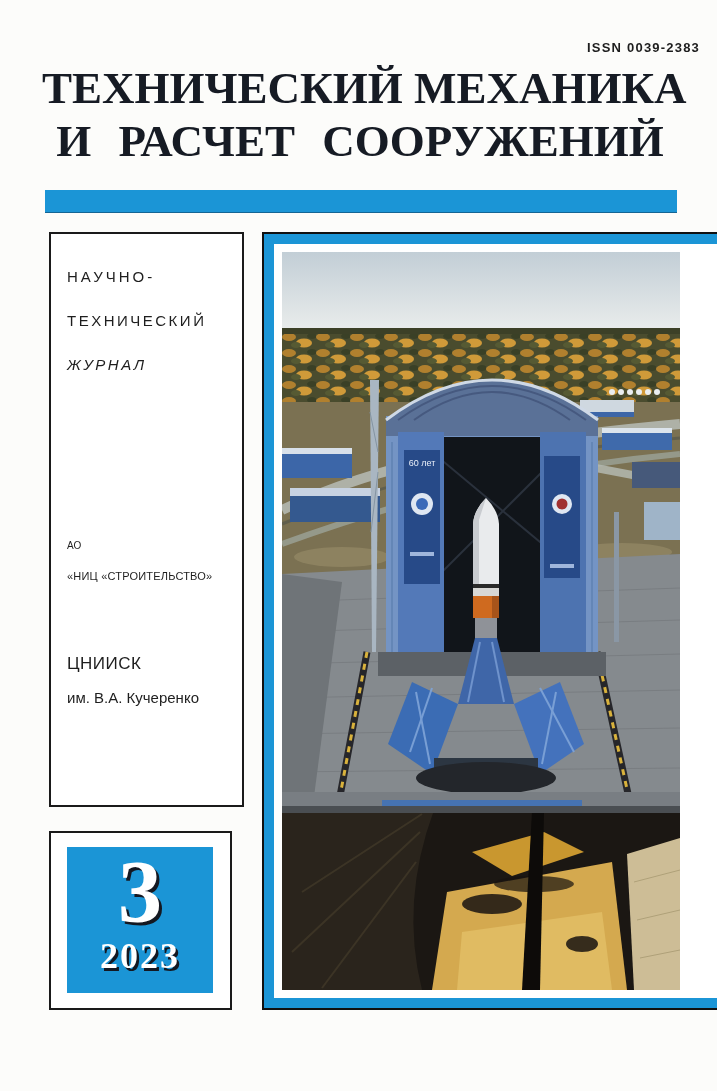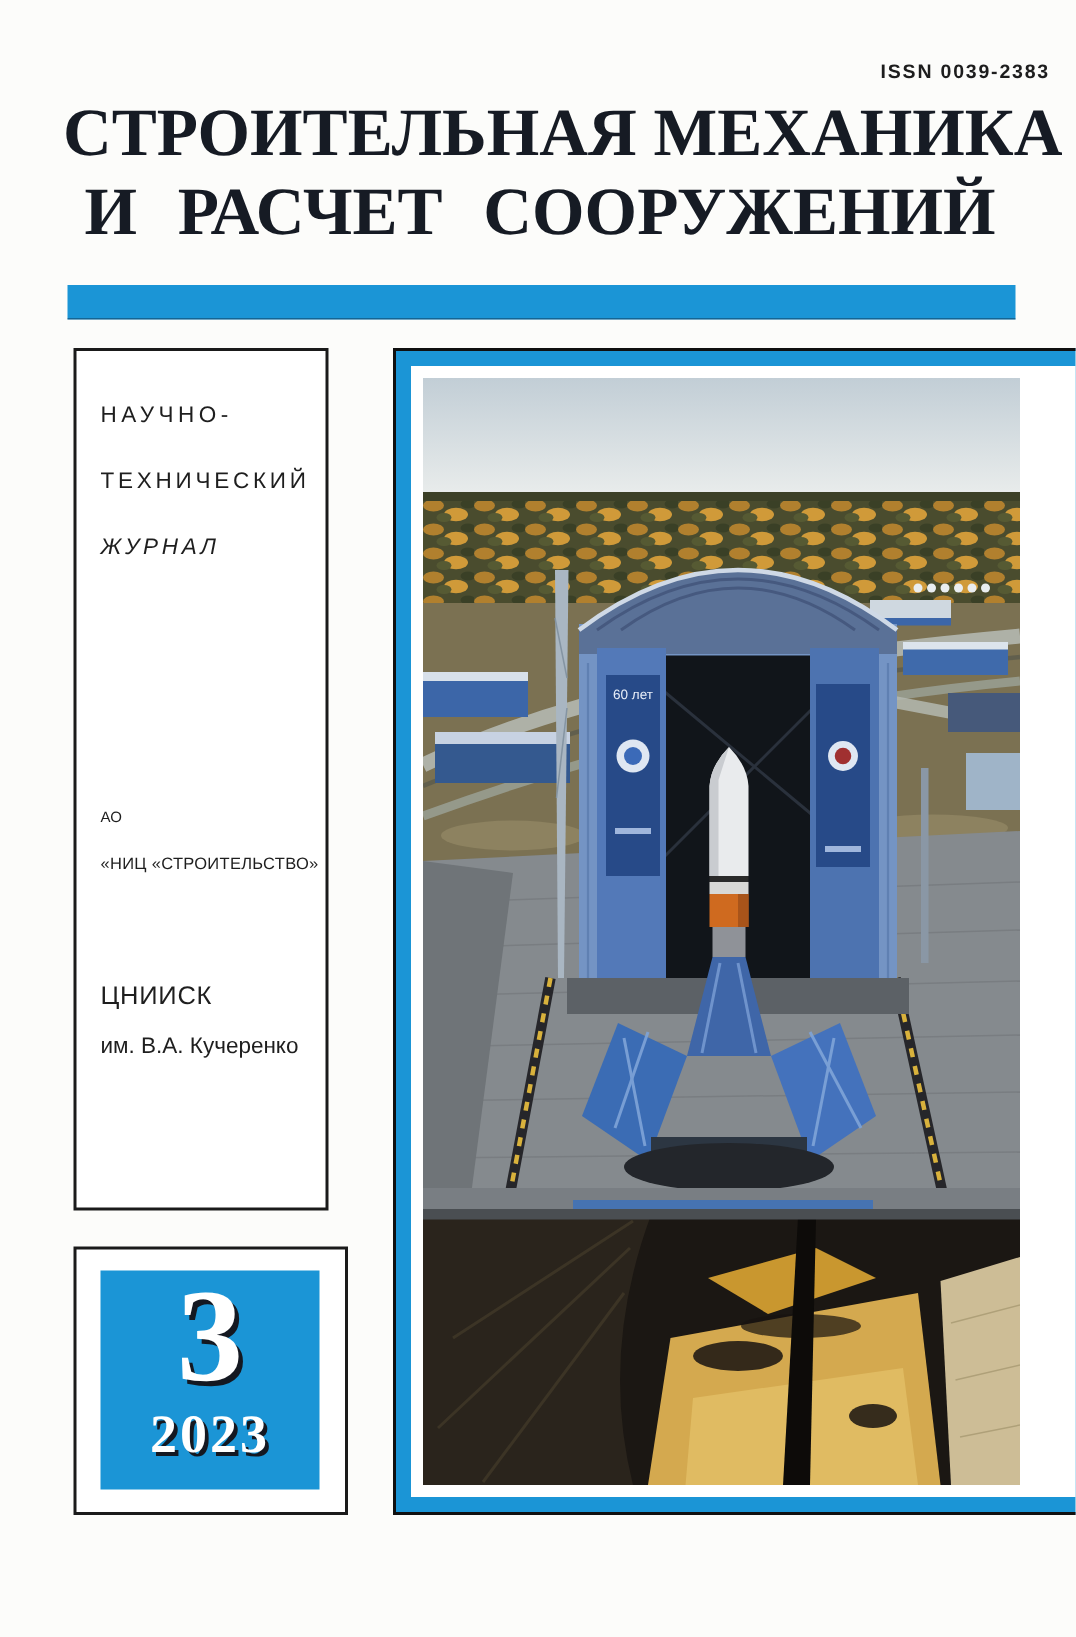--- a/index.html
+++ b/index.html
@@ -17,21 +17,21 @@
     position:absolute;left:42px;top:62px;width:636px;text-align:center;
     font-family:"Liberation Serif", serif;font-weight:bold;color:#161b24;
   }
   .title-line{white-space:nowrap;font-size:45px;line-height:53px;letter-spacing:0px;}
   .title-line.l2{word-spacing:16px;}
   .blue-bar{
     position:absolute;left:45px;top:190px;width:632px;height:22px;
     background:#1b95d6;border-bottom:1px solid rgba(10,30,50,.4);
   }
   .info-box{
-    position:absolute;left:49px;top:232px;width:170px;height:575px;
+    position:absolute;left:49px;top:232px;width:195px;height:575px;
     border:2px solid #1a1a1a;background:#ffffff;box-sizing:border-box;
   }
   .info-box span{position:absolute;left:16px;color:#1e1e1e;white-space:nowrap;}
   .jt1{top:34px;font-size:15px;letter-spacing:3px;}
   .jt2{top:78px;font-size:15px;letter-spacing:2.5px;}
   .jt3{top:122px;font-size:15px;letter-spacing:2.5px;font-style:italic;}
   .org1{top:306px;font-size:10px;}
   .org2{top:336px;font-size:11px;letter-spacing:0.2px;}
   .org3{top:420px;font-size:17px;letter-spacing:0.5px;}
   .org4{top:455px;font-size:15px;}
@@ -52,21 +52,21 @@
   }
   .photo-mat{width:100%;height:100%;box-sizing:border-box;background:#ffffff;padding:8px;}
   svg.photo{display:block;width:398px;height:738px;}
 </style>
 </head>
 <body>
 
 <div class="issn">ISSN 0039-2383</div>
 
 <div class="title">
-  <div class="title-line l1">СТРОИТЕЛЬНАЯ МЕХАНИКА</div>
+  <div class="title-line l1">ТЕХНИЧЕСКИЙ МЕХАНИКА</div>
   <div class="title-line l2">И РАСЧЕТ СООРУЖЕНИЙ</div>
 </div>
 
 <div class="blue-bar"></div>
 
 <div class="info-box">
   <span class="jt1">НАУЧНО-</span>
   <span class="jt2">ТЕХНИЧЕСКИЙ</span>
   <span class="jt3">ЖУРНАЛ</span>
   <span class="org1">АО</span>

